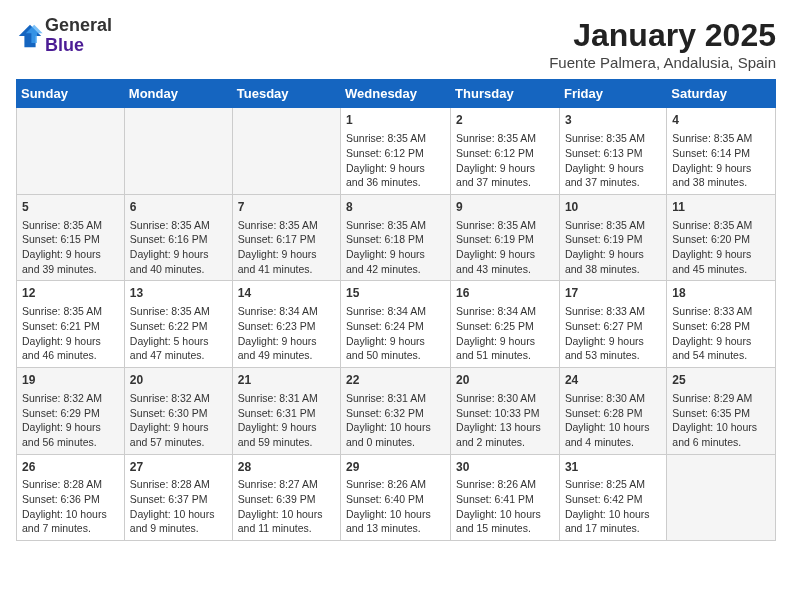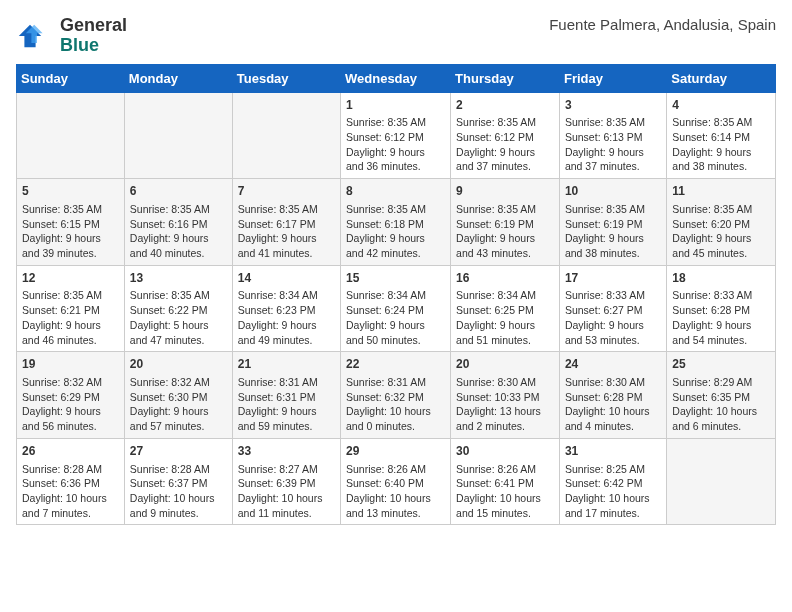--- a/index.html
+++ b/index.html
@@ -12,32 +12,32 @@
     }
     .header-section {
       display: flex;
       justify-content: space-between;
       align-items: flex-start;
       margin-bottom: 8px;
     }
     .logo {
       display: flex;
       align-items: center;
-      gap: 16px;
+      gap: 1px;
     }
     .logo-text-general {
       font-size: 18px;
       font-weight: bold;
       color: #333;
       line-height: 1.1;
     }
     .logo-text-blue {
       font-size: 18px;
       font-weight: bold;
-      color: #0f766e;
+      color: #4c1d95;
       line-height: 1.1;
     }
     .logo-icon {
       width: 28px;
       height: 28px;
     }
     .title-section {
       text-align: right;
     }
     .month-title {
@@ -100,20 +100,21 @@
     <svg class="logo-icon" viewBox="0 0 40 40" xmlns="http://www.w3.org/2000/svg">
       <polygon points="20,4 36,20 28,20 28,36 12,36 12,20 4,20" fill="#1565c0"></polygon>
       <polygon points="26,4 38,16 30,16 30,30 22,30 22,16 14,16" fill="#42a5f5" opacity="0.7"></polygon>
     </svg>
     <div>
       <div><span class="logo-text-general">General</span></div>
       <div><span class="logo-text-blue">Blue</span></div>
     </div>
   </div>
   <div class="title-section">
+    <div class="month-title">January 2025</div>
     <div class="location-title">Fuente Palmera, Andalusia, Spain</div>
   </div>
 </div>
 
 <table class="calendar-table">
   <thead>
     <tr>
       <th>Sunday</th>
       <th>Monday</th>
       <th>Tuesday</th>
@@ -156,20 +157,20 @@
         <td><span class="day-number">20</span><span>Sunrise: 8:32 AM</span><br><span>Sunset: 6:30 PM</span><br><span>Daylight: 9 hours and 57 minutes.</span></td>
         <td><span class="day-number">21</span><span>Sunrise: 8:31 AM</span><br><span>Sunset: 6:31 PM</span><br><span>Daylight: 9 hours and 59 minutes.</span></td>
         <td><span class="day-number">22</span><span>Sunrise: 8:31 AM</span><br><span>Sunset: 6:32 PM</span><br><span>Daylight: 10 hours and 0 minutes.</span></td>
         <td><span class="day-number">20</span><span>Sunrise: 8:30 AM</span><br><span>Sunset: 10:33 PM</span><br><span>Daylight: 13 hours and 2 minutes.</span></td>
         <td><span class="day-number">24</span><span>Sunrise: 8:30 AM</span><br><span>Sunset: 6:28 PM</span><br><span>Daylight: 10 hours and 4 minutes.</span></td>
         <td><span class="day-number">25</span><span>Sunrise: 8:29 AM</span><br><span>Sunset: 6:35 PM</span><br><span>Daylight: 10 hours and 6 minutes.</span></td>
       </tr>
       <tr>
         <td><span class="day-number">26</span><span>Sunrise: 8:28 AM</span><br><span>Sunset: 6:36 PM</span><br><span>Daylight: 10 hours and 7 minutes.</span></td>
         <td><span class="day-number">27</span><span>Sunrise: 8:28 AM</span><br><span>Sunset: 6:37 PM</span><br><span>Daylight: 10 hours and 9 minutes.</span></td>
-        <td><span class="day-number">33</span><span>Sunrise: 8:27 AM</span><br><span>Sunset: 6:39 PM</span><br><span>Daylight: 10 hours and 11 minutes.</span></td>
+        <td><span class="day-number">28</span><span>Sunrise: 8:27 AM</span><br><span>Sunset: 6:39 PM</span><br><span>Daylight: 10 hours and 11 minutes.</span></td>
         <td><span class="day-number">29</span><span>Sunrise: 8:26 AM</span><br><span>Sunset: 6:40 PM</span><br><span>Daylight: 10 hours and 13 minutes.</span></td>
         <td><span class="day-number">30</span><span>Sunrise: 8:26 AM</span><br><span>Sunset: 6:41 PM</span><br><span>Daylight: 10 hours and 15 minutes.</span></td>
         <td><span class="day-number">31</span><span>Sunrise: 8:25 AM</span><br><span>Sunset: 6:42 PM</span><br><span>Daylight: 10 hours and 17 minutes.</span></td>
         <td class="empty-cell"></td>
       </tr>
     </tbody>
 </table>
 
 </body></html>

